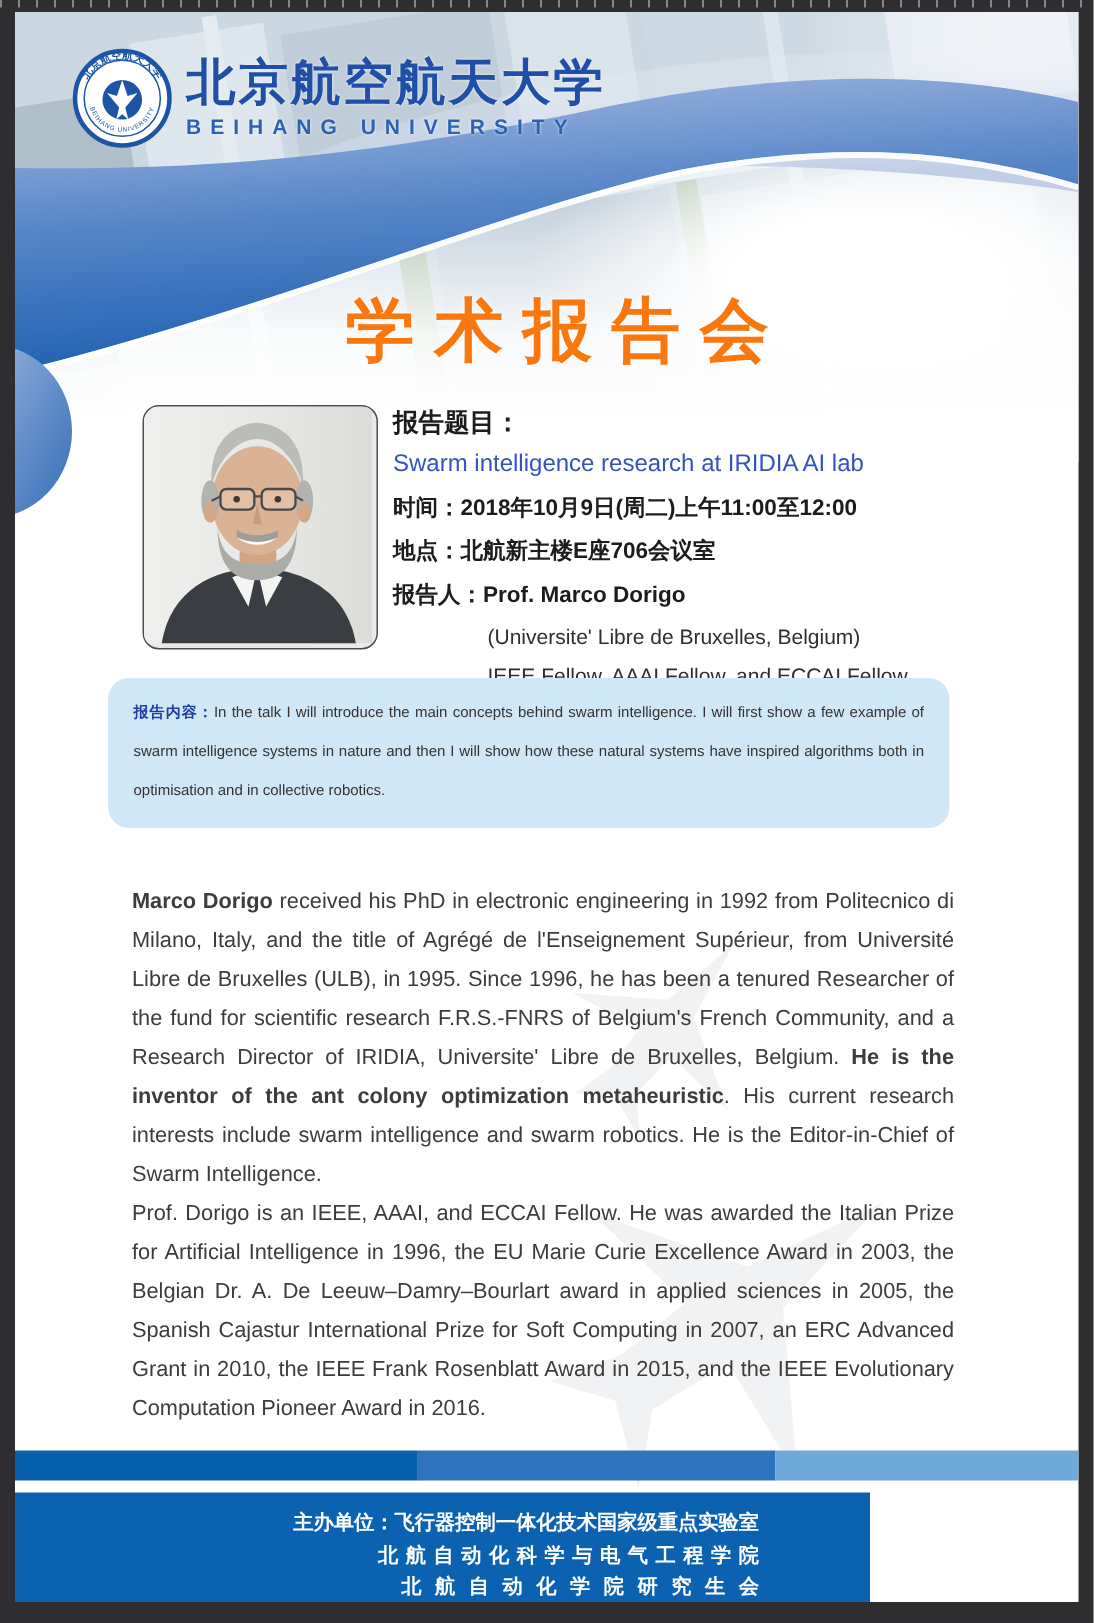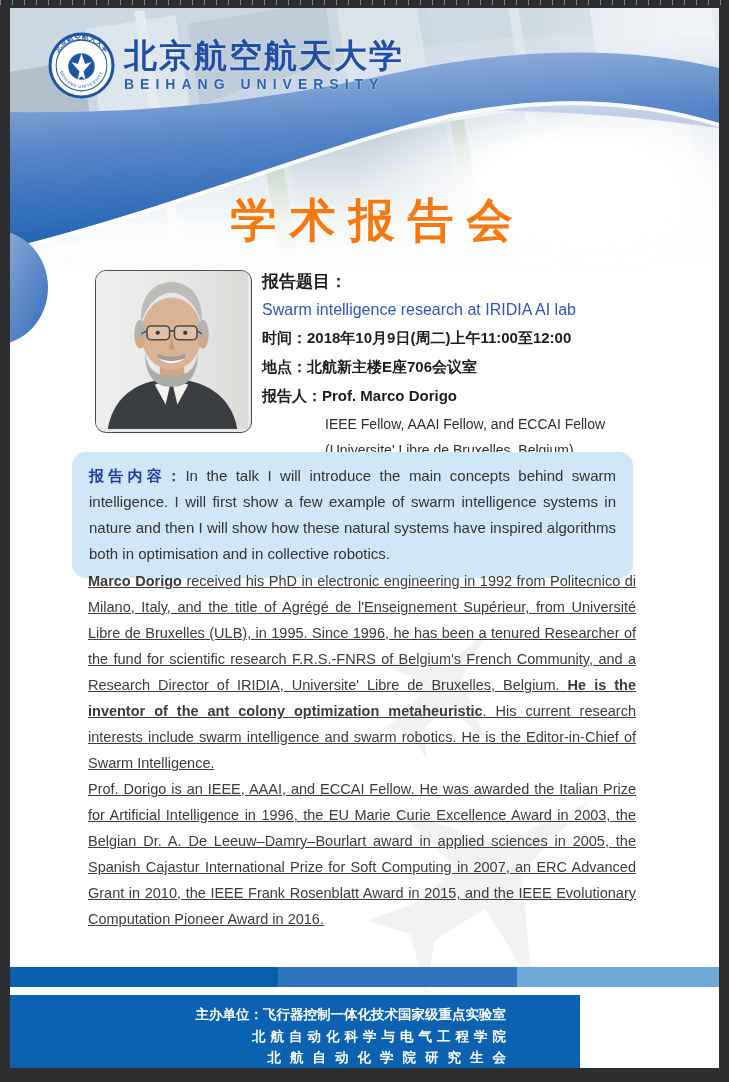--- a/index.html
+++ b/index.html
@@ -59,28 +59,28 @@
   .dt-label{font-size:17px;font-weight:bold;margin-bottom:8px;}
   .dt-title{font-size:16px;color:#3353be;margin-bottom:10px;}
   .dt-line{font-size:15px;font-weight:bold;margin-bottom:10px;}
   .dt-line .lab{font-weight:600;}
   .dt-indent{font-size:14px;font-weight:normal;color:#2e2e2e;padding-left:63px;margin-bottom:10px;}
 
   
   .abstract-box{
     position:absolute;top:444px;left:62px;width:561px;box-sizing:border-box;
     background:#cfe7f7;border-radius:14px;padding:11px 17px;
-    font-size:15px;line-height:26px;color:#333;text-align:justify;
+    font-size:10px;line-height:26px;color:#333;text-align:justify;
   }
   .abstract-label{color:#1e3f9f;font-weight:bold;}
 
   
   .bio{
-    position:absolute;top:560px;left:78px;width:548px;
-    font-size:14.5px;line-height:26px;color:#3c3c3c;text-align:justify;text-decoration:underline;
+    position:absolute;top:580px;left:78px;width:548px;
+    font-size:14.5px;line-height:26px;color:#3c3c3c;text-align:justify;
   }
   .bio p{margin:0;}
   .jets{position:absolute;top:560px;left:220px;opacity:.07;}
 
   
   .bars{position:absolute;top:959px;left:0;width:709px;height:20px;display:flex;}
   .bar-dark{width:268px;background:#0760ad;}
   .bar-medium{width:239px;background:#2e74bc;}
   .bar-light{width:202px;background:#6ea9d9;}
   .footer-block{
@@ -211,22 +211,22 @@
       <path d="M77,66 L74,80 L80,80 Z" fill="#c79c7b"></path>
     </svg>
   </div>
 
   <div class="details">
     <div class="dt-label">报告题目：</div>
     <div class="dt-title">Swarm intelligence research at IRIDIA AI lab</div>
     <div class="dt-line"><span class="lab">时间：</span><span>2018年10月9日(周二)上午11:00至12:00</span></div>
     <div class="dt-line"><span class="lab">地点：</span><span>北航新主楼E座706会议室</span></div>
     <div class="dt-line"><span class="lab">报告人：</span><span>Prof. Marco Dorigo</span></div>
+    <div class="dt-indent">(Universite' Libre de Bruxelles, Belgium)</div>
     <div class="dt-indent">IEEE Fellow, AAAI Fellow, and ECCAI Fellow</div>
-    <div class="dt-indent">(Universite' Libre de Bruxelles, Belgium)</div>
   </div>
 
   <div class="abstract-box">
     <span class="abstract-label">报告内容：</span><span>In the talk I will introduce the main concepts behind swarm intelligence.  I will first show a few example of swarm intelligence systems in nature and then I will show how these natural systems have inspired algorithms both in optimisation and in collective robotics.</span>
   </div>
 
   <div class="bio">
     <p><span style="font-weight: bold;">Marco Dorigo</span><span> received his PhD in electronic engineering in 1992 from Politecnico di Milano, Italy, and the title of Agrégé de l'Enseignement Supérieur, from Université Libre de Bruxelles (ULB), in 1995. Since 1996, he has been a tenured Researcher of the fund for scientific research F.R.S.-FNRS of Belgium's French Community, and a Research Director of IRIDIA, Universite' Libre de Bruxelles, Belgium. </span><span style="font-weight: bold;">He is the inventor of the ant colony optimization metaheuristic</span><span>. His current research interests include swarm intelligence and swarm robotics. He is the Editor-in-Chief of Swarm Intelligence.</span></p>
     <p>Prof. Dorigo is an IEEE, AAAI, and ECCAI Fellow. He was awarded the Italian Prize for Artificial Intelligence in 1996, the EU Marie Curie Excellence Award in 2003, the Belgian Dr. A. De Leeuw–Damry–Bourlart award in applied sciences in 2005, the Spanish Cajastur International Prize for Soft Computing in 2007, an ERC Advanced Grant in 2010, the IEEE Frank Rosenblatt Award in 2015, and the IEEE Evolutionary Computation Pioneer Award in 2016.</p>
   </div>

